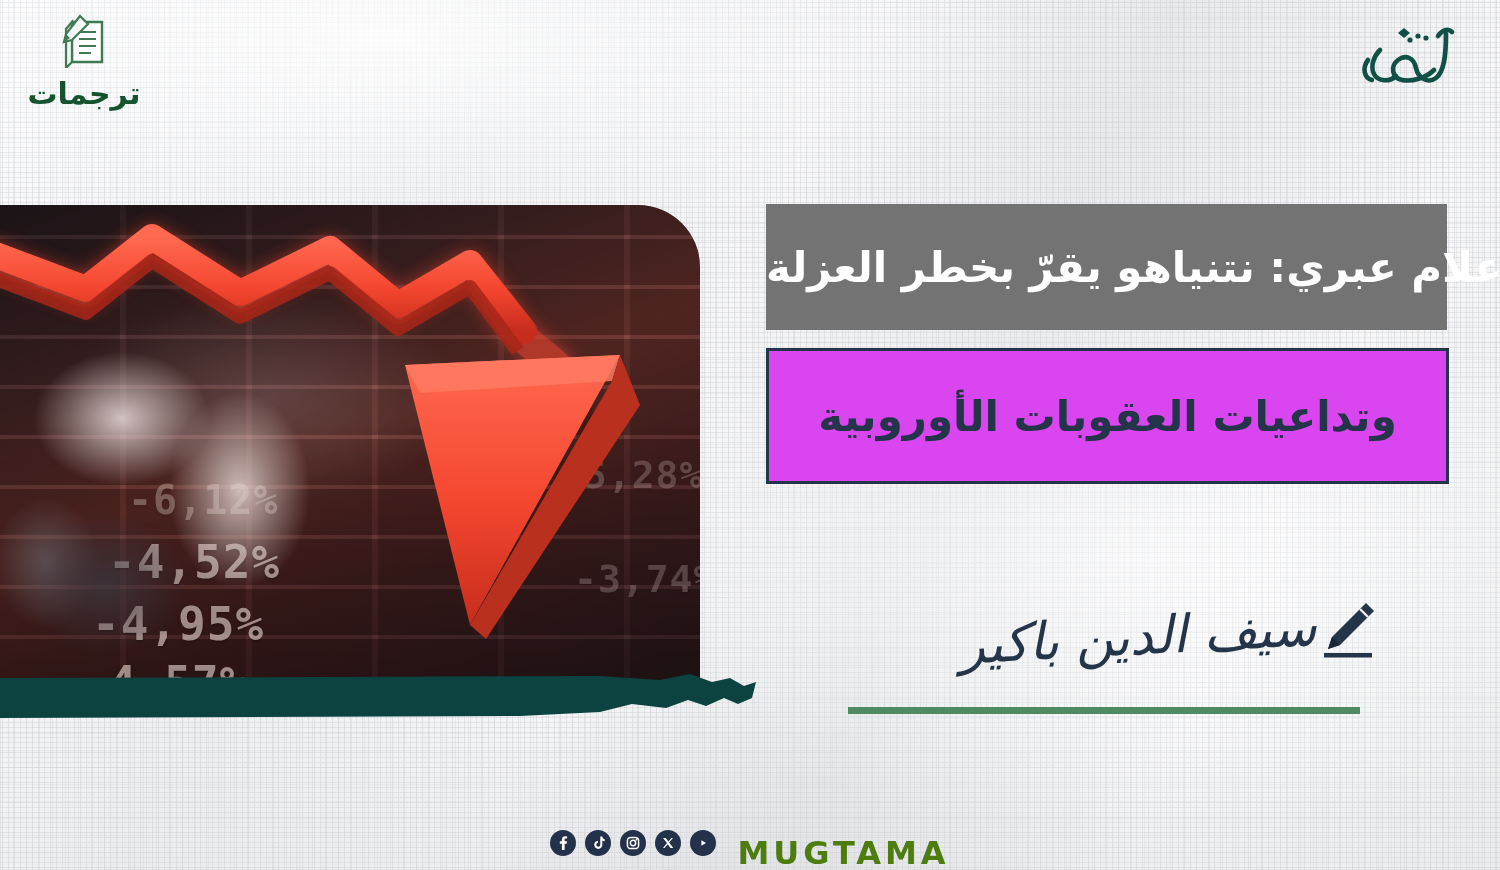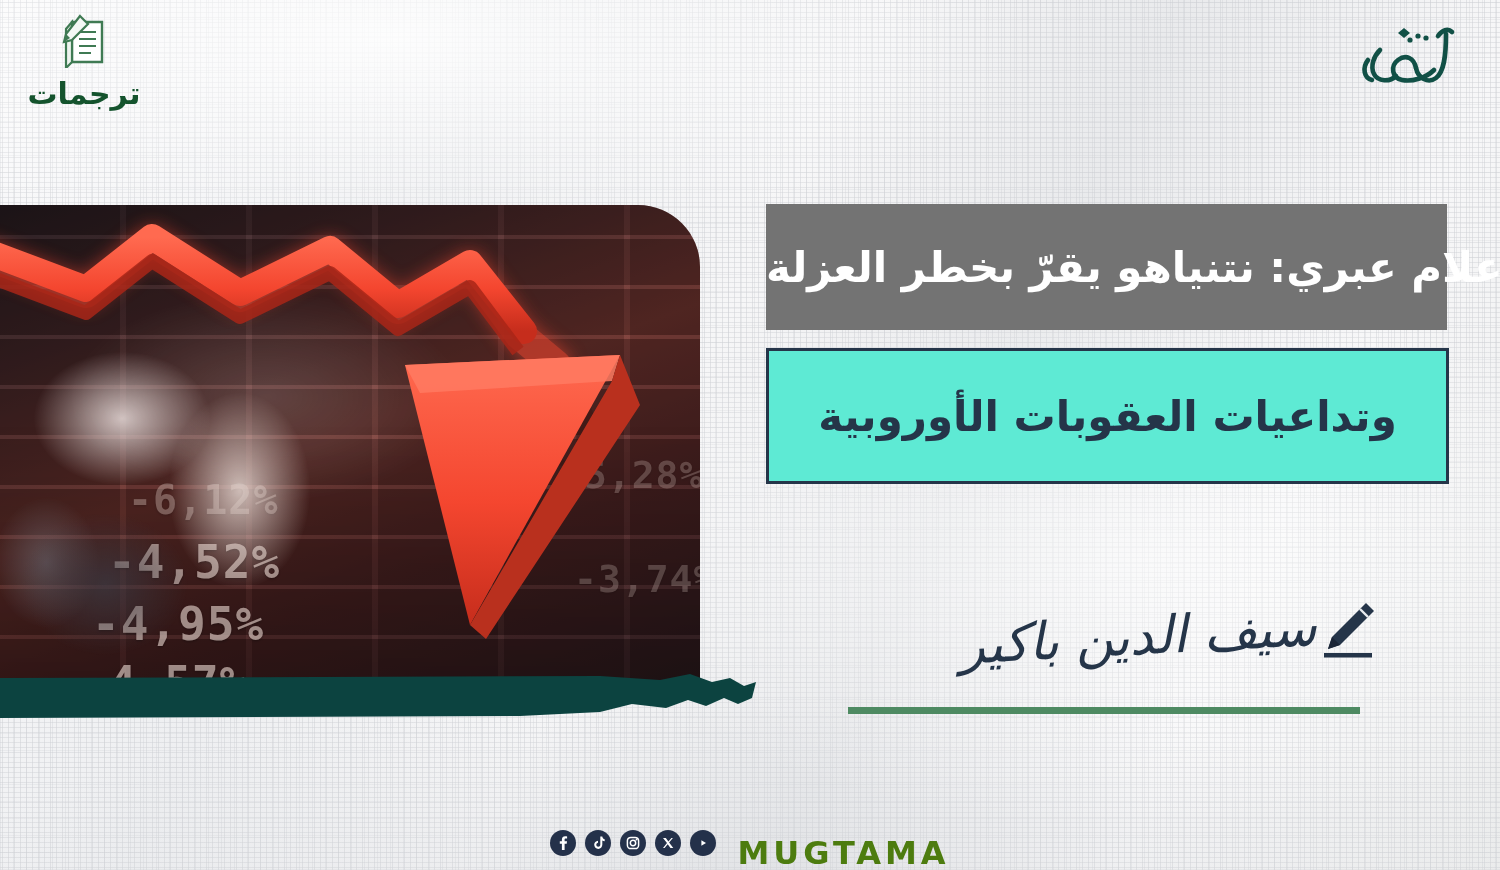--- a/index.html
+++ b/index.html
@@ -100,21 +100,21 @@
   #headline1{
     position:absolute;left:766px;top:204px;width:681px;height:126px;
     background:#737373;display:flex;align-items:center;justify-content:flex-start;
   }
   #headline1 .h-txt{
     color:#ffffff;direction:rtl;font-weight:700;font-size:42px;
     letter-spacing:-.3px;white-space:nowrap;
   }
   #headline2{
     position:absolute;left:766px;top:348px;width:677px;height:130px;
-    background:#5eead4;border:3px solid #253549;
+    background:#d946ef;border:3px solid #253549;
     display:flex;align-items:center;justify-content:center;
   }
   #headline2 .h-txt{
     color:#253549;direction:rtl;font-weight:700;font-size:42px;
     letter-spacing:-.3px;white-space:nowrap;
   }
 
   
   #author{position:absolute;left:848px;top:575px;width:520px;height:110px;}
   #sig{

